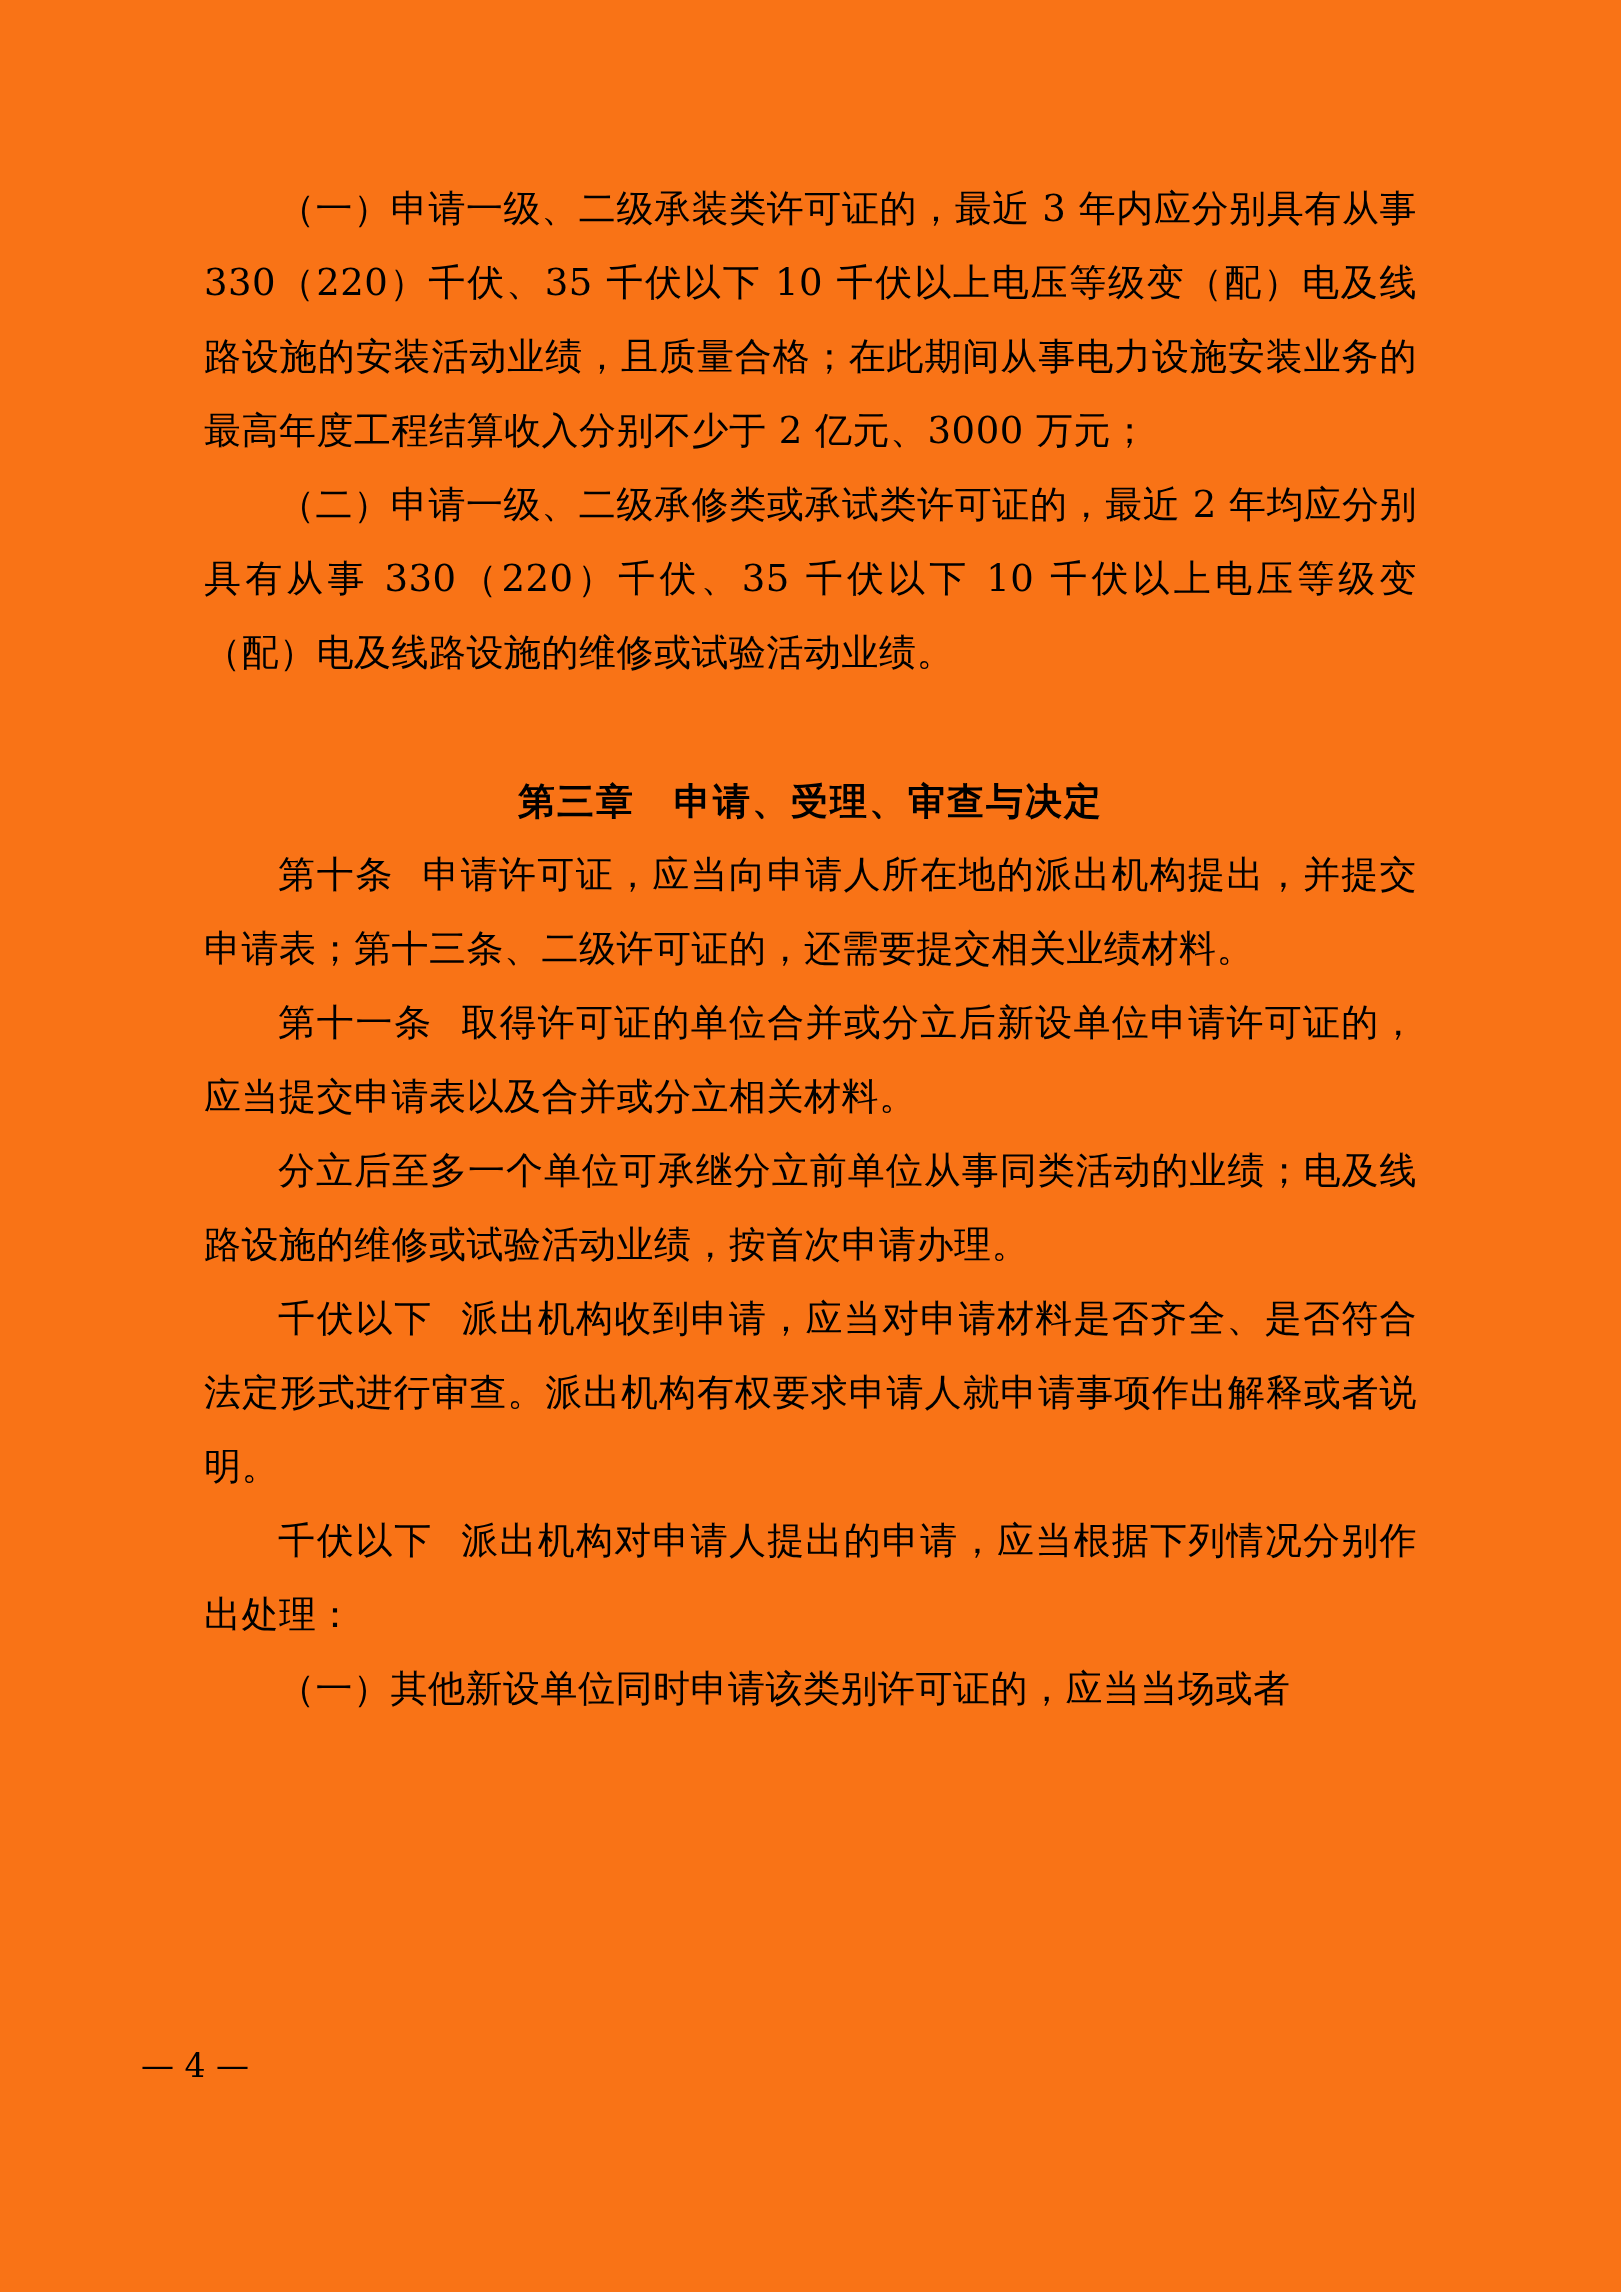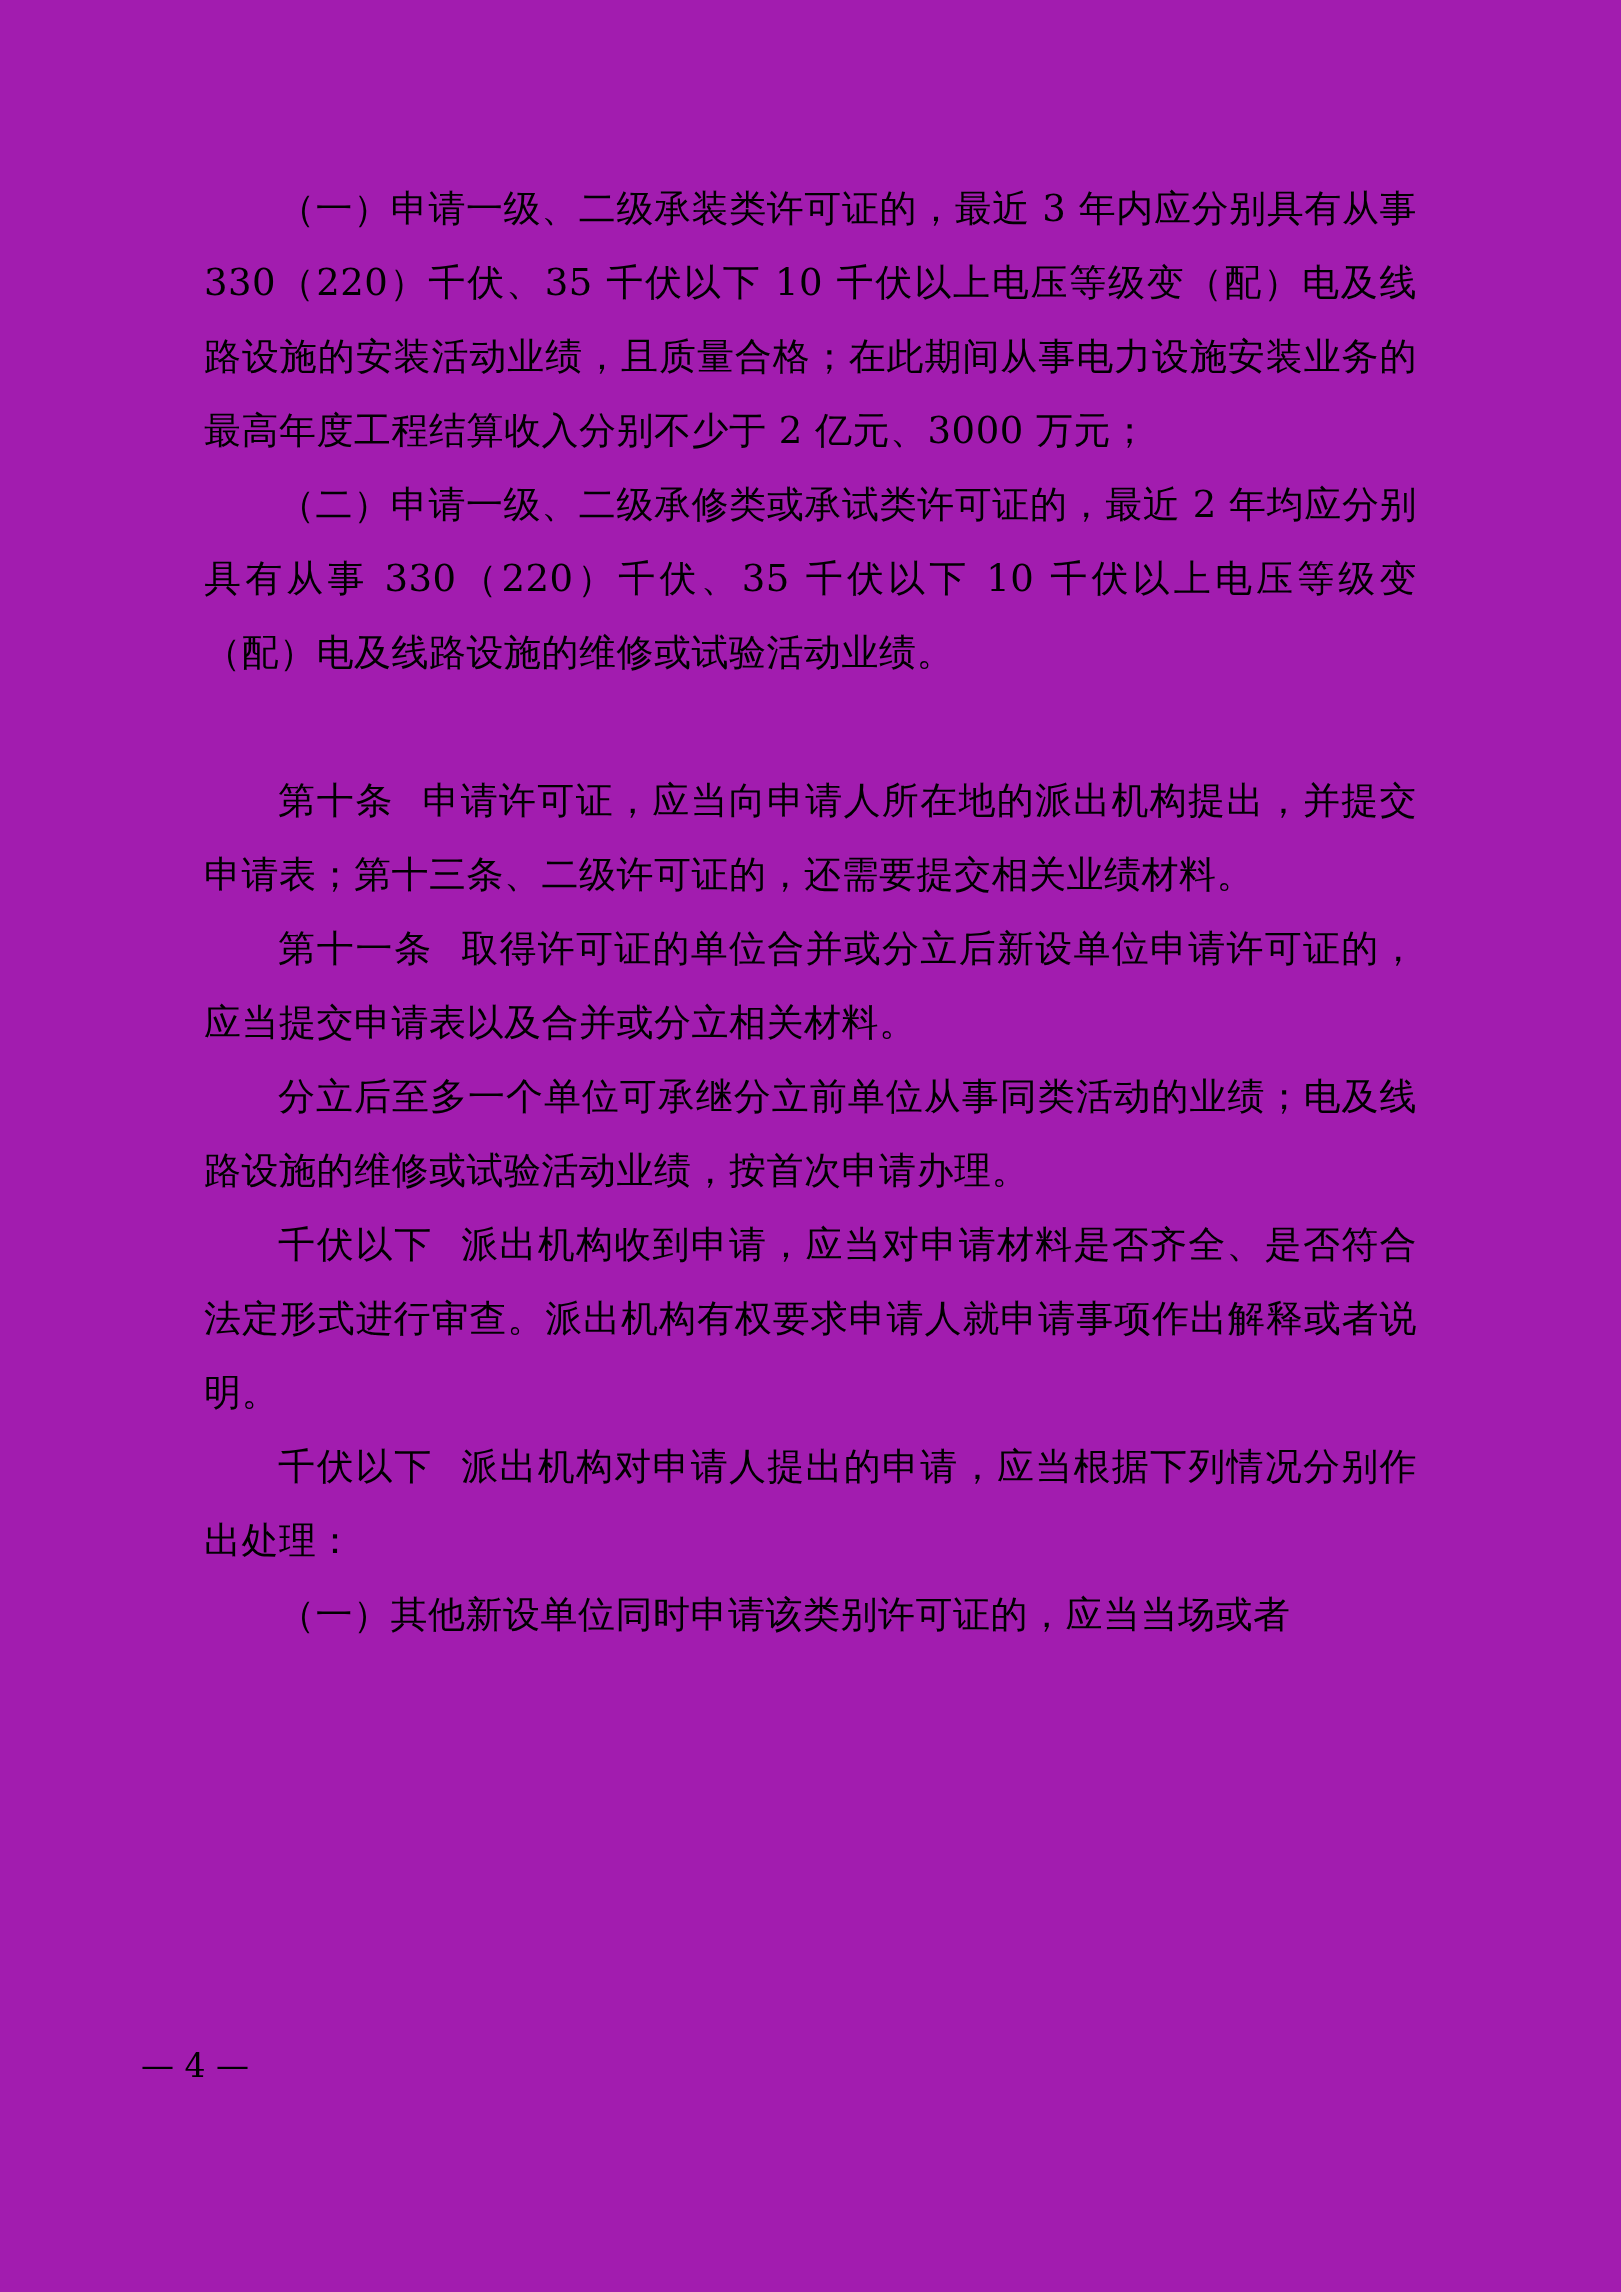--- a/index.html
+++ b/index.html
@@ -9,21 +9,21 @@
   }
   body {
     font-family: "DejaVu Serif", "Liberation Serif", serif;
     color: #000000;
   }
   .page {
     position: relative;
     width: 1621px;
     height: 2293px;
     margin: 0 auto;
-    background: #a21caf;
+    background: #f97316;
     overflow: hidden;
     box-sizing: border-box;
   }
   .content {
     position: absolute;
     left: 204px;
     top: 172px;
     width: 1213px;
   }
   .para {
@@ -70,20 +70,21 @@
 <div class="page">
 
   <div class="content">
 
     <p class="para">（一）申请一级、二级承装类许可证的，最近 3 年内应分别具有从事 330（220）千伏、35 千伏以下 10 千伏以上电压等级变（配）电及线路设施的安装活动业绩，且质量合格；在此期间从事电力设施安装业务的最高年度工程结算收入分别不少于 2 亿元、3000 万元；</p>
 
     <p class="para">（二）申请一级、二级承修类或承试类许可证的，最近 2 年均应分别具有从事 330（220）千伏、35 千伏以下 10 千伏以上电压等级变（配）电及线路设施的维修或试验活动业绩。</p>
 
     <div class="gap-large"></div>
 
+    <p class="chapter-title">第三章　申请、受理、审查与决定</p>
 
     <p class="para"><span class="art-label">第十条</span><span class="art-space"></span><span>申请许可证，应当向申请人所在地的派出机构提出，并提交申请表；第十三条、二级许可证的，还需要提交相关业绩材料。</span></p>
 
     <p class="para"><span class="art-label">第十一条</span><span class="art-space"></span><span>取得许可证的单位合并或分立后新设单位申请许可证的，应当提交申请表以及合并或分立相关材料。</span></p>
 
     <p class="para">分立后至多一个单位可承继分立前单位从事同类活动的业绩；电及线路设施的维修或试验活动业绩，按首次申请办理。</p>
 
     <p class="para"><span class="art-label">千伏以下</span><span class="art-space"></span><span>派出机构收到申请，应当对申请材料是否齐全、是否符合法定形式进行审查。派出机构有权要求申请人就申请事项作出解释或者说明。</span></p>
 
     <p class="para"><span class="art-label">千伏以下</span><span class="art-space"></span><span>派出机构对申请人提出的申请，应当根据下列情况分别作出处理：</span></p>

